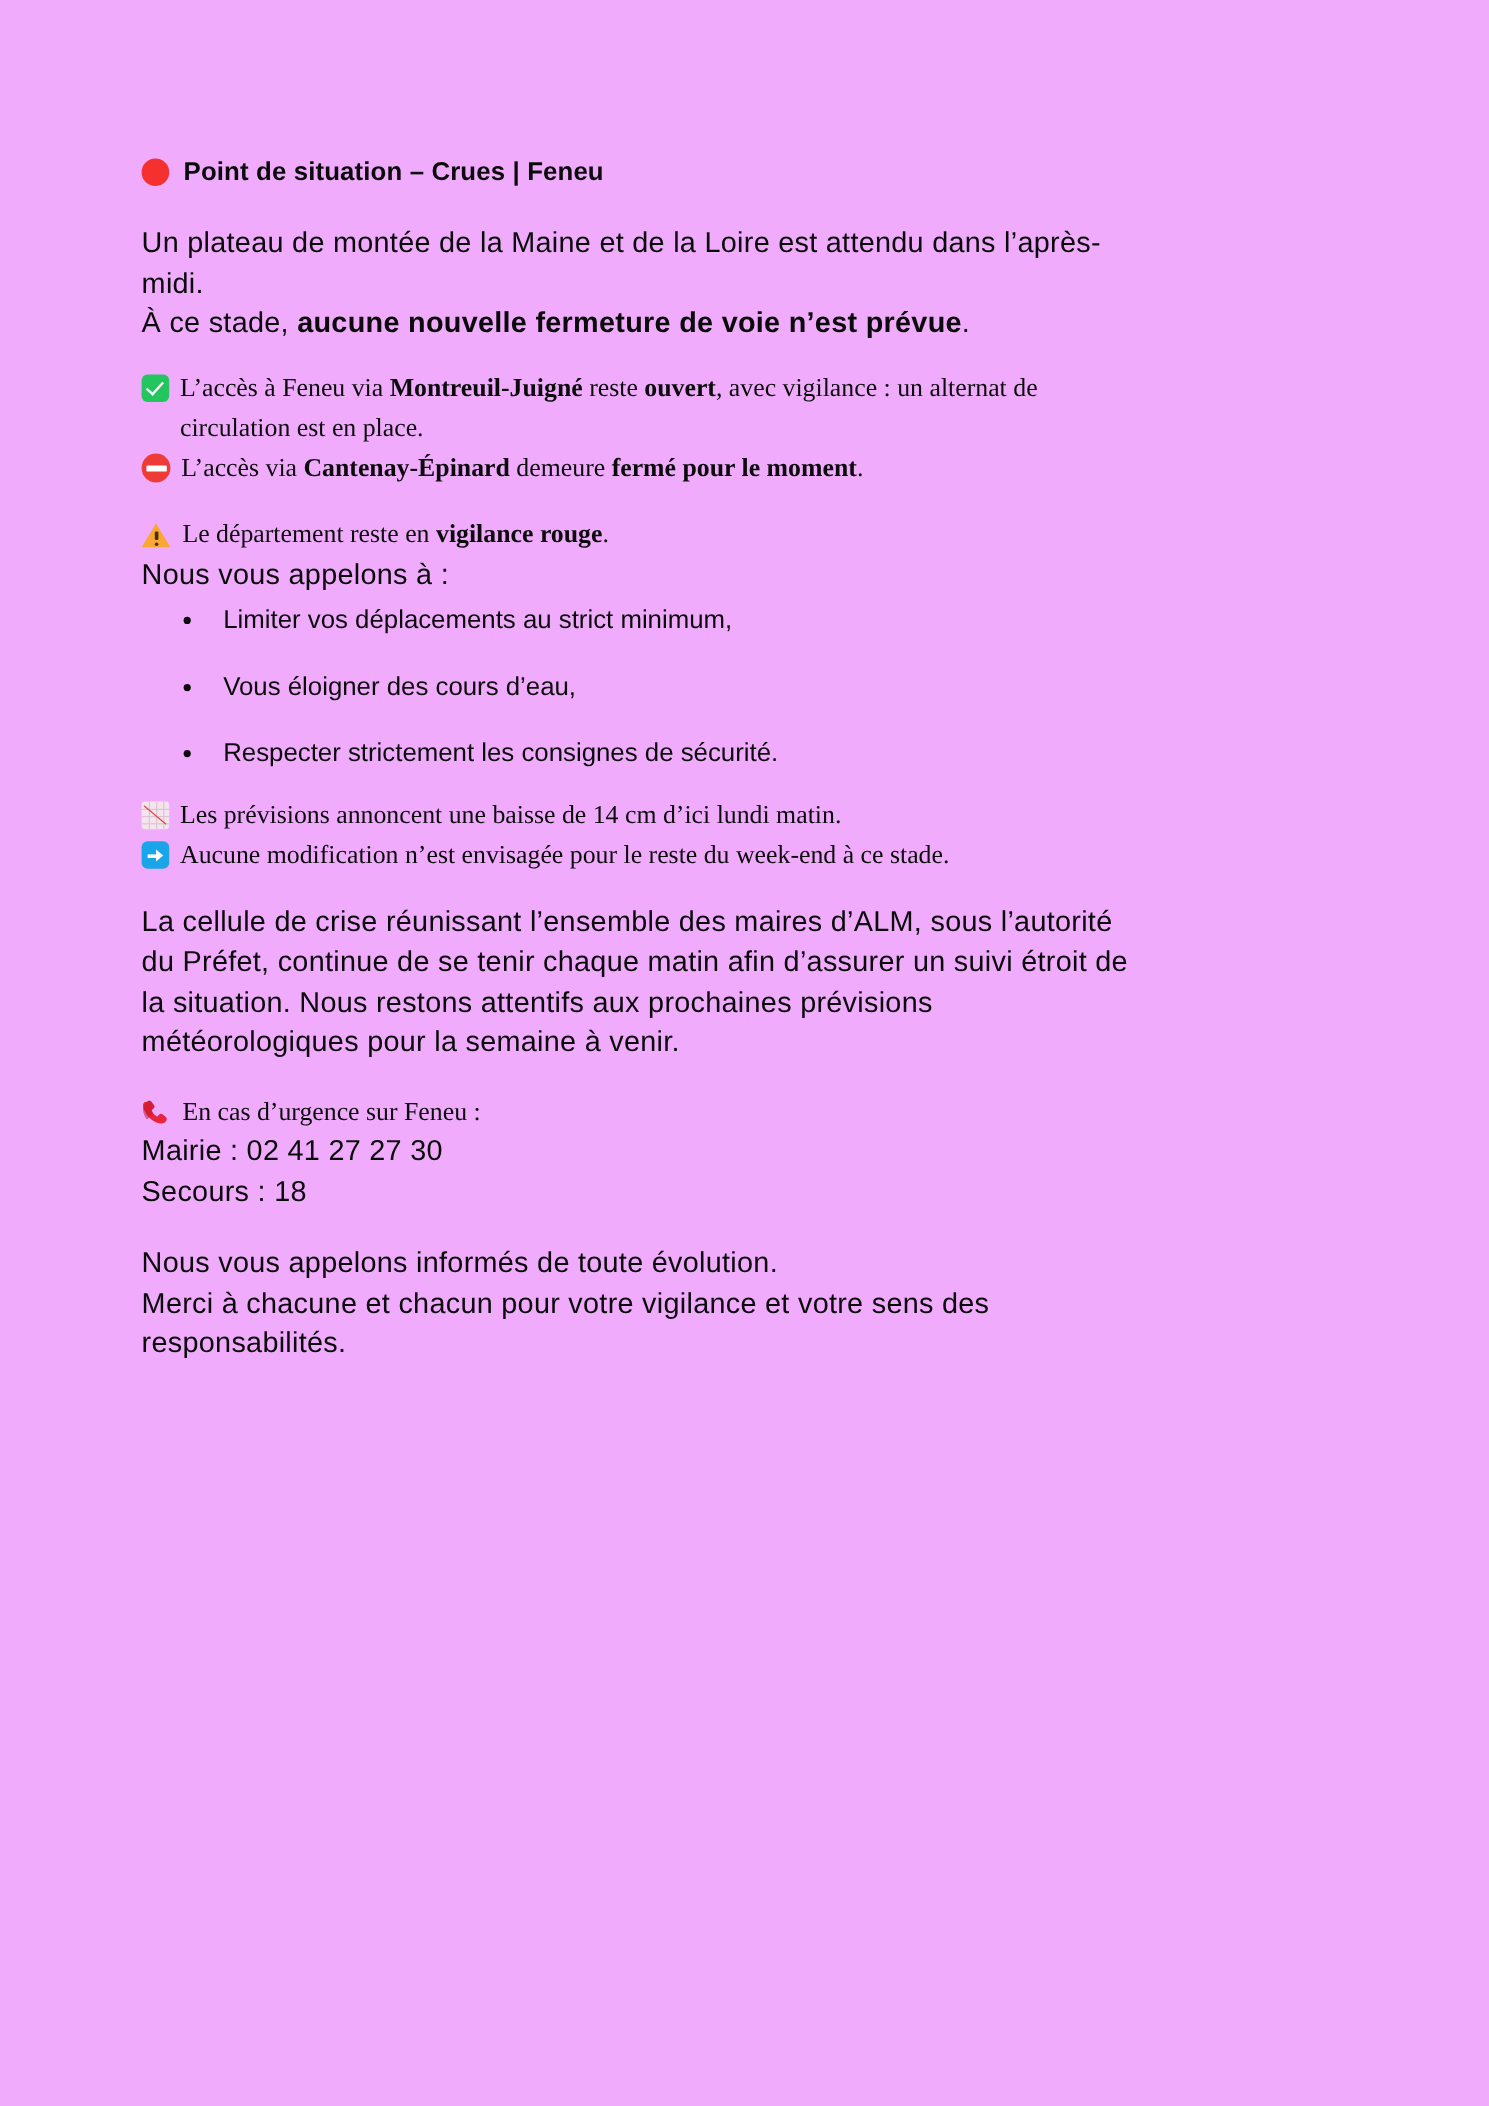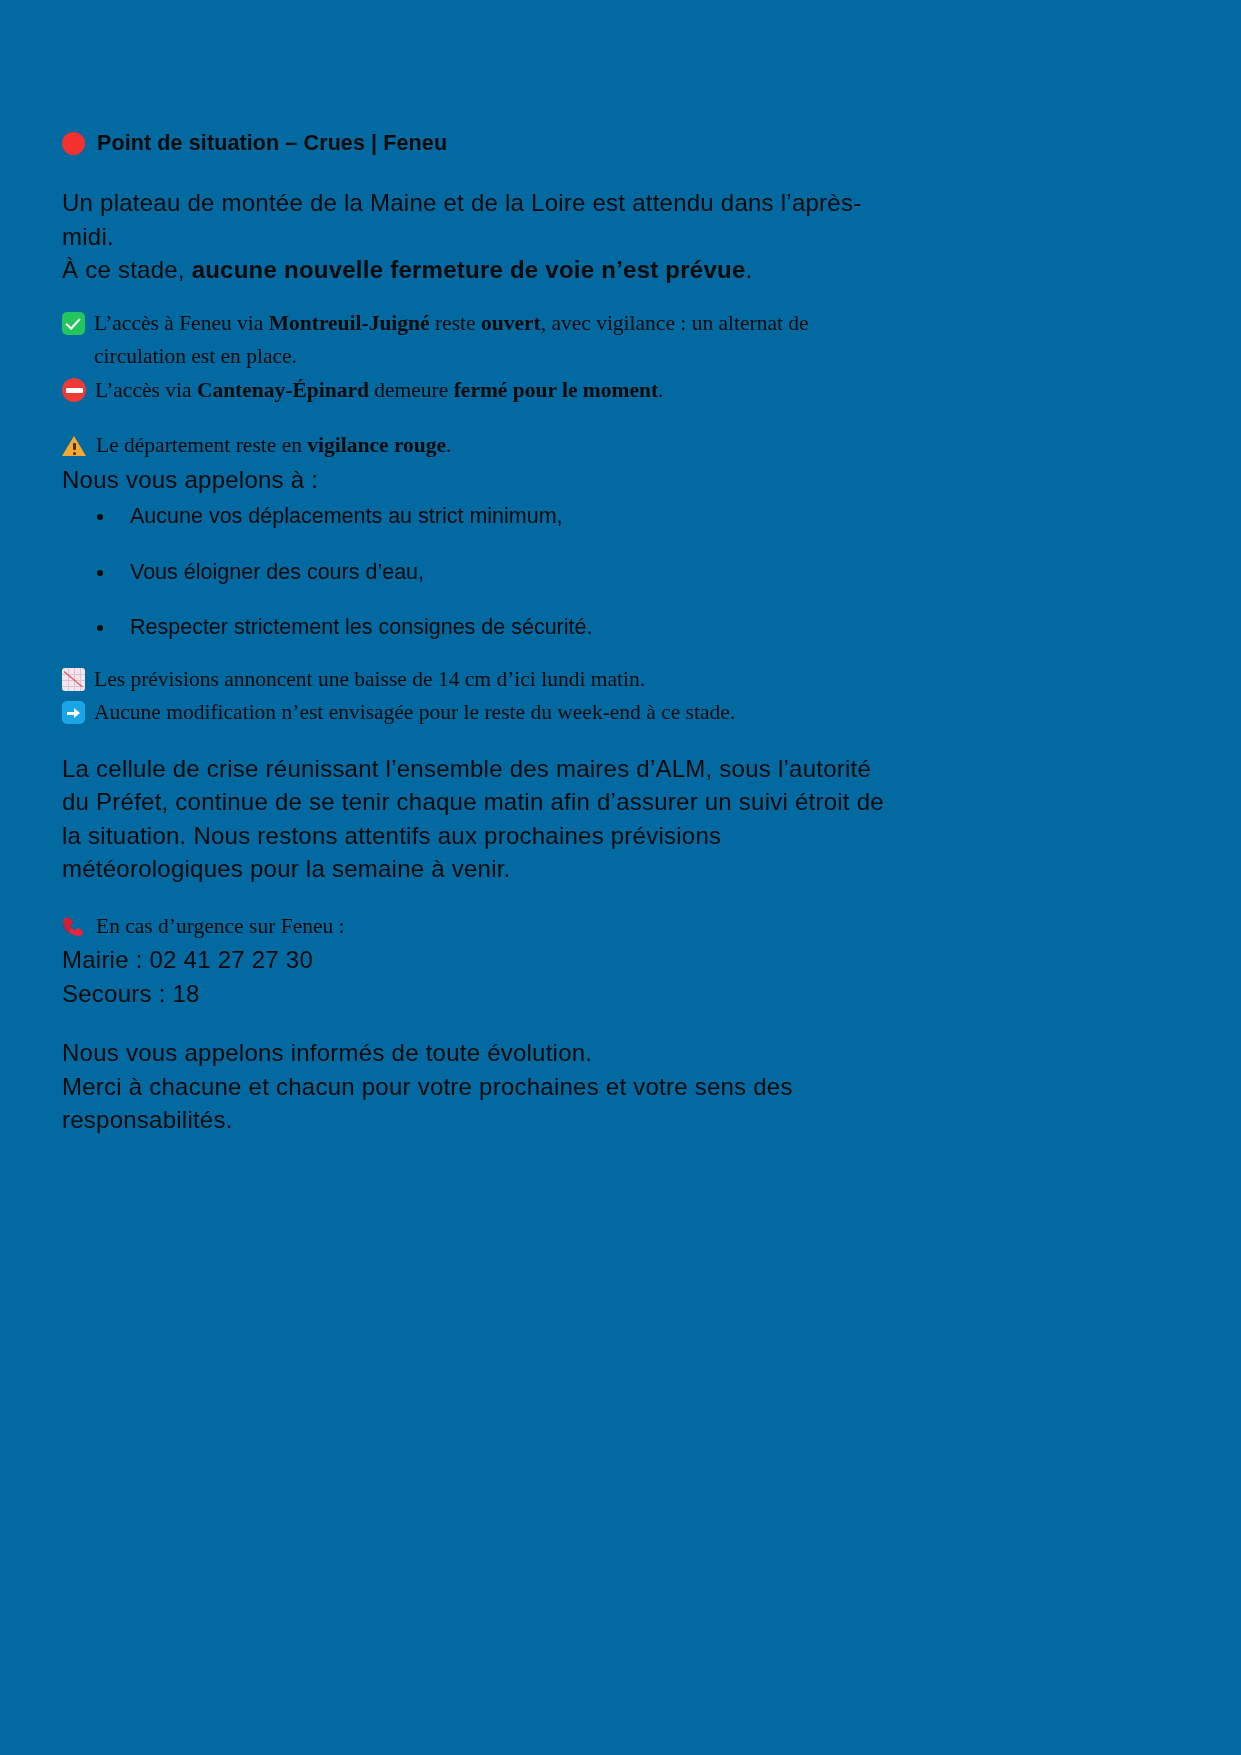--- a/index.html
+++ b/index.html
@@ -12,23 +12,23 @@
     width: 1241px;
     height: 1755px;
     font-family: "Liberation Sans", sans-serif;
     color: #0b0b0b;
     -webkit-font-smoothing: antialiased;
   }
   .page {
     position: relative;
     width: 1241px;
     height: 1755px;
-    background: #0369a1;
+    background: #f0abfc;
     box-sizing: border-box;
-    padding: 128px 150px 0 62px;
+    padding: 128px 150px 0 118px;
   }
   .doc {
     width: 830px;
   }
 
   
   .para {
     font-size: 24px;
     line-height: 33.5px;
     letter-spacing: 0.01em;
@@ -254,21 +254,21 @@
         </span>
       </span>
       <span class="etext"><span>Le département reste en </span><b>vigilance rouge</b><span>.</span></span>
     </div>
 
     <p class="para tight">Nous vous appelons à :</p>
 
     <ul class="bullets">
       <li>
         <span class="dot"></span>
-        <span>Aucune vos déplacements au strict minimum,</span>
+        <span>Limiter vos déplacements au strict minimum,</span>
       </li>
       <li>
         <span class="dot"></span>
         <span>Vous éloigner des cours d’eau,</span>
       </li>
       <li>
         <span class="dot"></span>
         <span>Respecter strictement les consignes de sécurité.</span>
       </li>
     </ul>
@@ -311,17 +311,17 @@
       </span>
       <span class="etext">En cas d’urgence sur Feneu :</span>
     </div>
     <p class="para" style="margin-bottom:26px;">
       <span>Mairie : 02 41 27 27 30</span><br>
       <span>Secours : 18</span>
     </p>
 
     <p class="para">
       <span>Nous vous appelons informés de toute évolution.</span><br>
-      <span>Merci à chacune et chacun pour votre prochaines et votre sens des responsabilités.</span>
+      <span>Merci à chacune et chacun pour votre vigilance et votre sens des responsabilités.</span>
     </p>
 
   </div>
 </div>
 
 </body></html>

